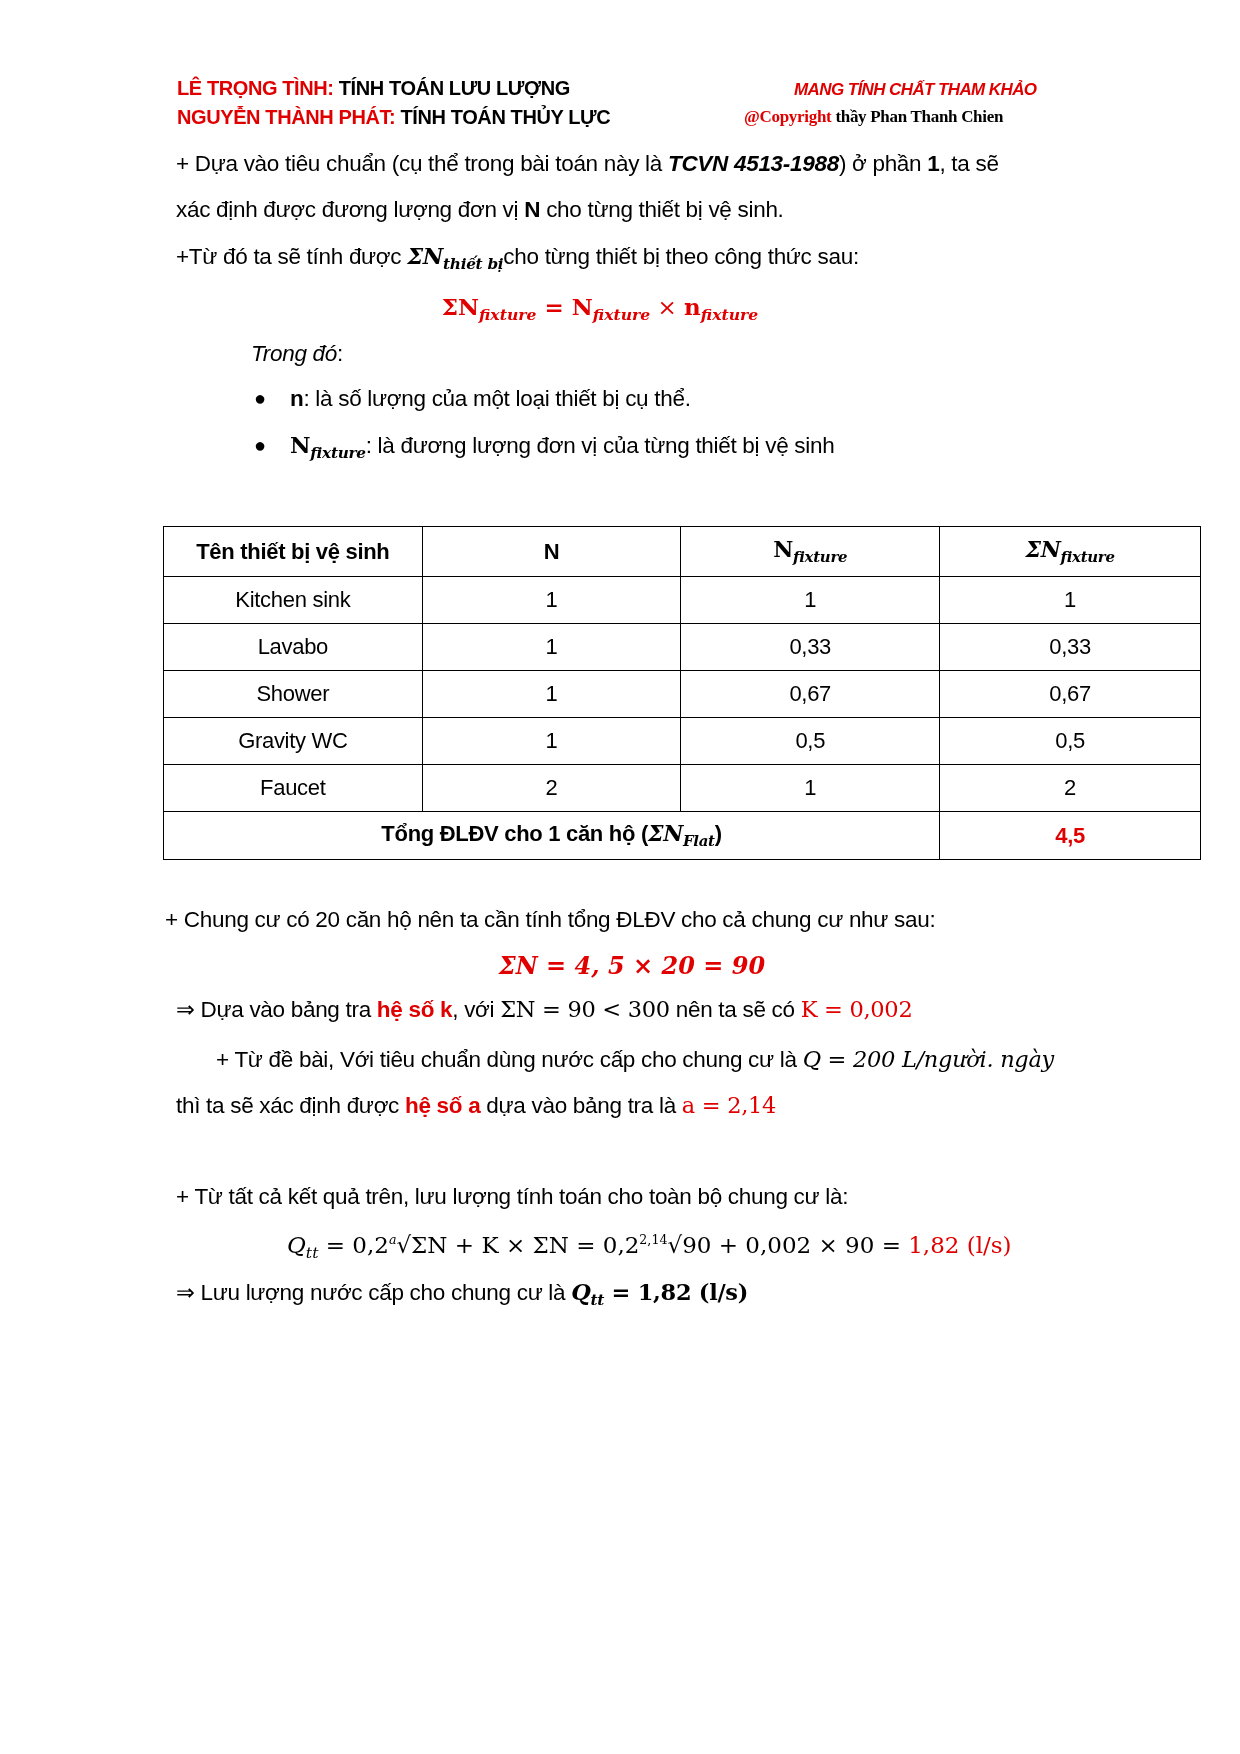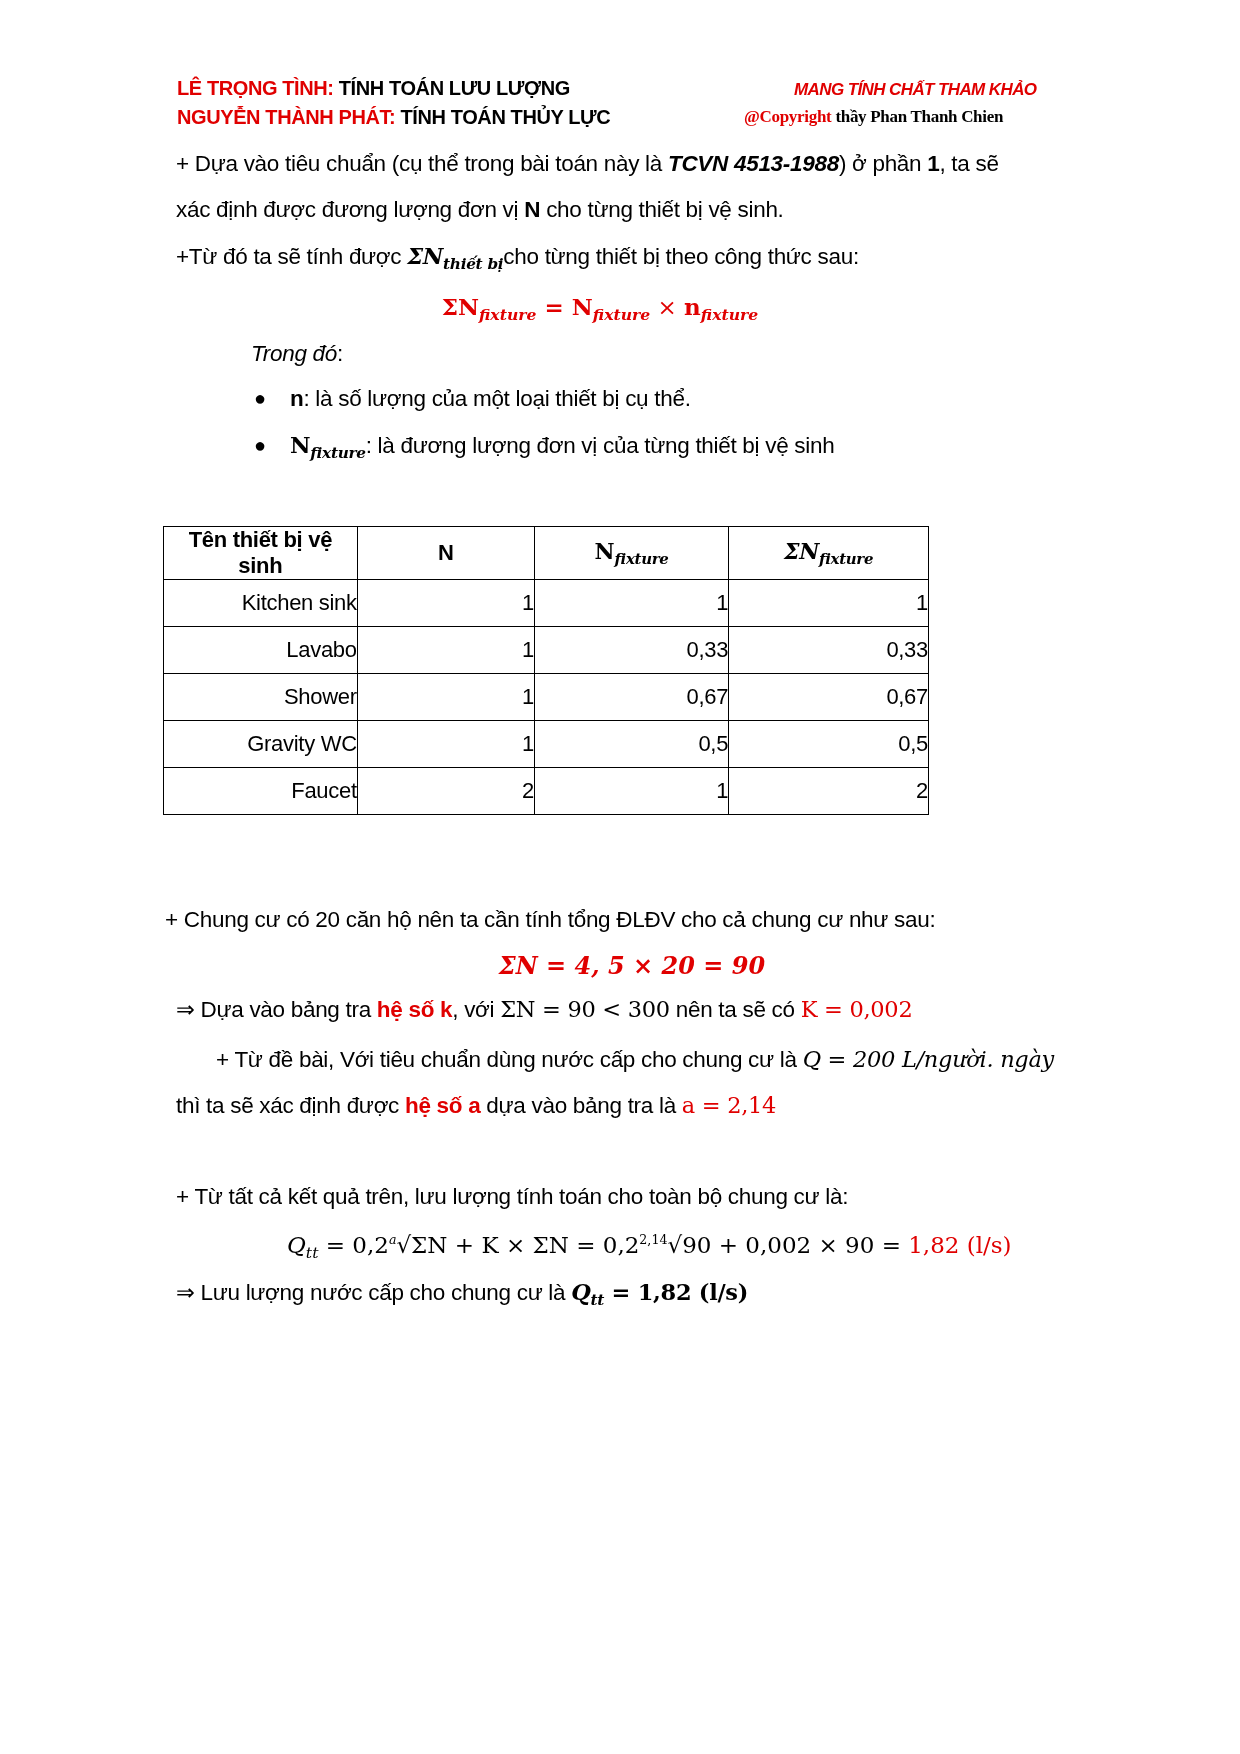--- a/index.html
+++ b/index.html
@@ -11,25 +11,25 @@
     .hdr { font-size: 20px; font-weight: bold; letter-spacing: -0.4px; white-space: nowrap; }
     .hdr-r1 { font-size: 17px; font-weight: bold; font-style: italic; letter-spacing: -0.6px; white-space: nowrap; }
     .hdr-r2 { font-size: 17px; font-weight: bold; white-space: nowrap; font-family: "Liberation Serif", serif; letter-spacing: -0.3px;}
     .p { font-size: 22.5px; white-space: nowrap; letter-spacing: -0.3px; }
     .center { left: 0; width: 1200px; text-align: center; }
     sub.m { font-size: 0.68em; font-style: italic; vertical-align: -0.35em; }
     sup.m { font-size: 0.55em; font-style: italic; vertical-align: 0.7em; }
     .it { font-style: italic; }
     .b { font-weight: bold; }
 
-    table.fx { position: absolute; left: 163px; top: 526px; width: 766px; border-collapse: collapse;
+    table.fx { position: absolute; left: 163px; top: 526px; width: 1038px; border-collapse: collapse;
                font-family: "Liberation Sans", sans-serif; font-size: 22px; letter-spacing: -0.3px; }
     table.fx td, table.fx th { border: 1.3px solid #000; text-align: center; padding: 0; }
     table.fx th { height: 49px; font-weight: bold; }
-    table.fx td { height: 46px; text-align: right; }
+    table.fx td { height: 46px; }
     table.fx tr.total td { height: 47px; font-weight: bold; }
     .bullet { position: absolute; left: 254px; font-size: 20px; }
   </style>
 </head>
 <body>
 
 <div class="abs hdr" style="left:177px; top:77px;">
   <span class="red">LÊ TRỌNG TÌNH:</span><span> TÍNH TOÁN LƯU LƯỢNG</span>
 </div>
 <div class="abs hdr" style="left:177px; top:106px;">
@@ -103,20 +103,26 @@
     <td>1</td>
     <td>0,5</td>
     <td>0,5</td>
   </tr>
   <tr>
     <td>Faucet</td>
     <td>2</td>
     <td>1</td>
     <td>2</td>
   </tr>
+  <tr class="total">
+    <td colspan="3">
+      <span>Tổng ĐLĐV cho 1 căn hộ (</span><span class="math it">ΣN</span><sub class="m math">Flat</sub><span>)</span>
+    </td>
+    <td class="red">4,5</td>
+  </tr>
 </tbody>
   </table>
 
 <div class="abs p" style="left:165px; top:907px;">+ Chung cư có 20 căn hộ nên ta cần tính tổng ĐLĐV cho cả chung cư như sau:</div>
 <div class="abs center math b it red" style="top:951px; font-size:24px;padding-left:32px;">ΣN = 4, 5 × 20 = 90</div>
 <div class="abs p" style="left:176px; top:996px;">
   <span>⇒ Dựa vào bảng tra </span><span class="b red">hệ số k</span><span>, với </span><span class="math">ΣN = 90 &lt; 300</span><span> nên ta sẽ có </span><span class="math red">K = 0,002</span>
 </div>
 <div class="abs p" style="left:176px; top:1046px;margin-left:40px;">
   <span>+ Từ đề bài, Với tiêu chuẩn dùng nước cấp cho chung cư là  </span><span class="math it">Q = 200 L/người. ngày</span>

